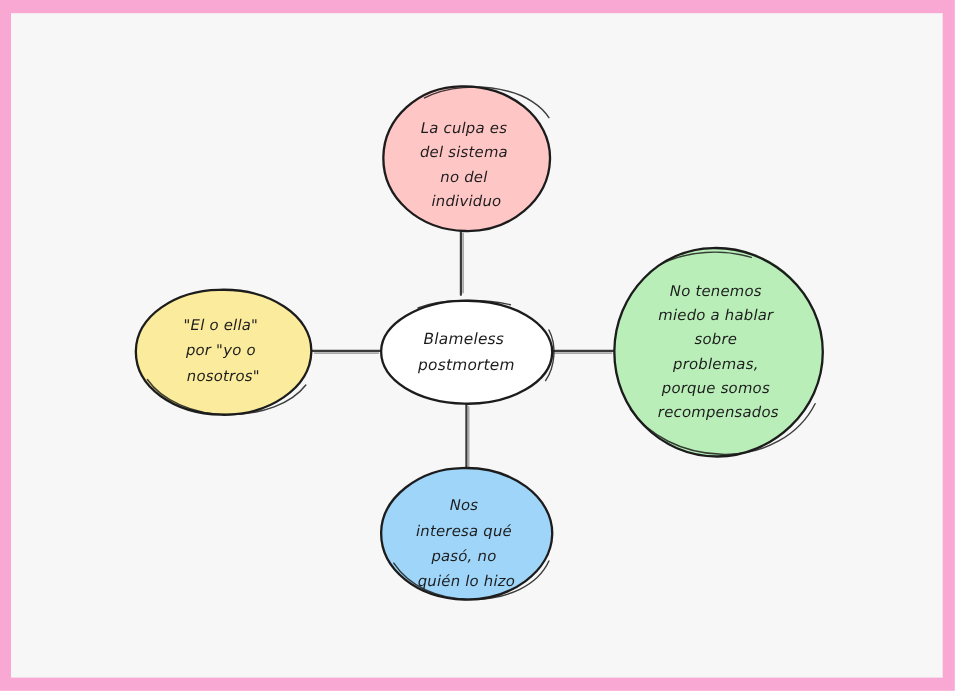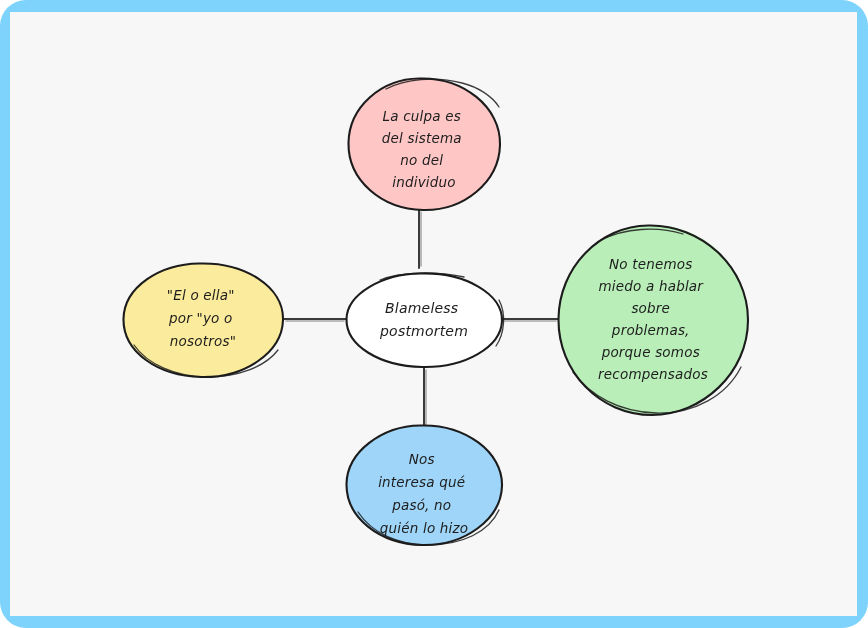--- a/index.html
+++ b/index.html
@@ -11,22 +11,21 @@
   body {
     width: 868px;
     height: 628px;
     overflow: hidden;
     font-family: "DejaVu Sans", sans-serif;
   }
   #page {
     position: relative;
     width: 868px;
     height: 628px;
-    background: #7dd3fc;
-    border-radius: 26px;
+    background: #f9a8d4;
   }
   #canvas {
     position: absolute;
     left: 10px;
     top: 12px;
     width: 847px;
     height: 604px;
     background: #f7f7f7;
   }
   #diagram {

